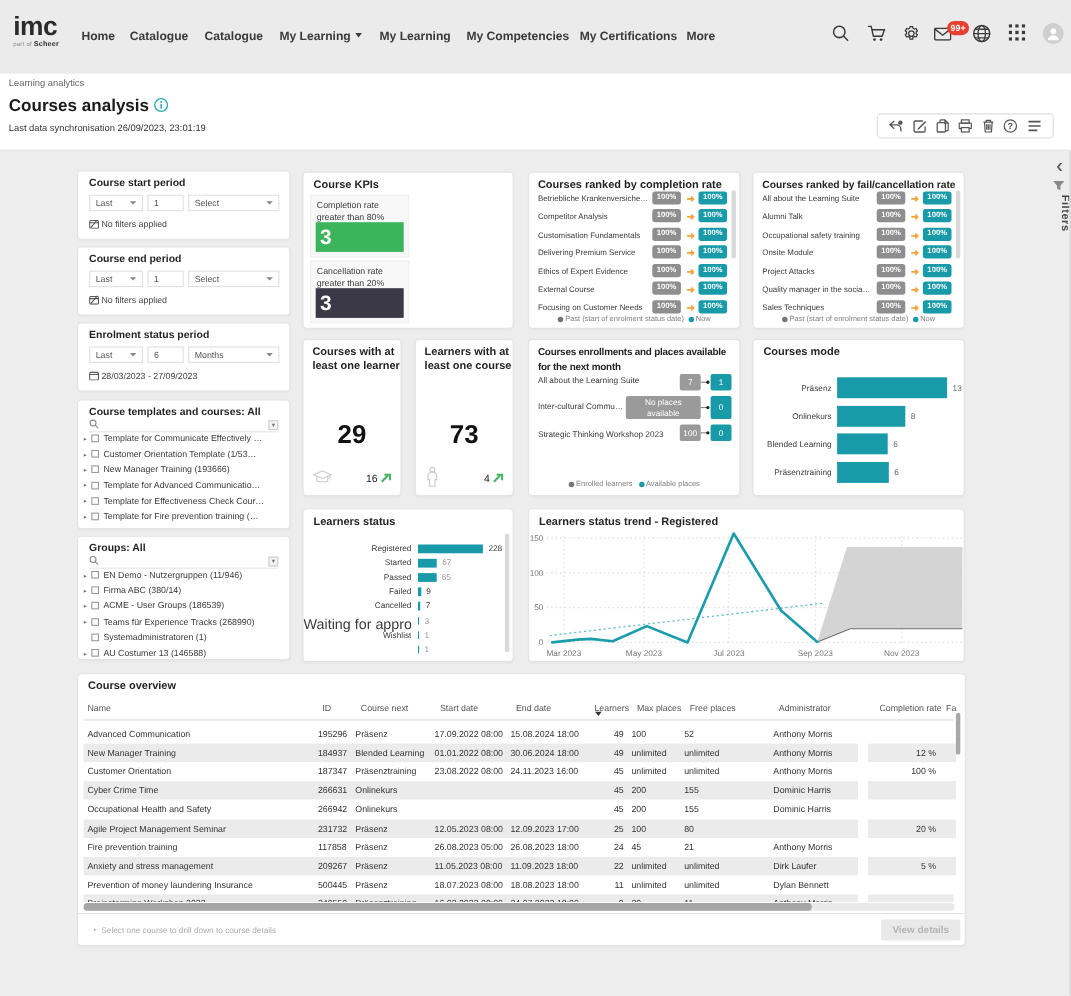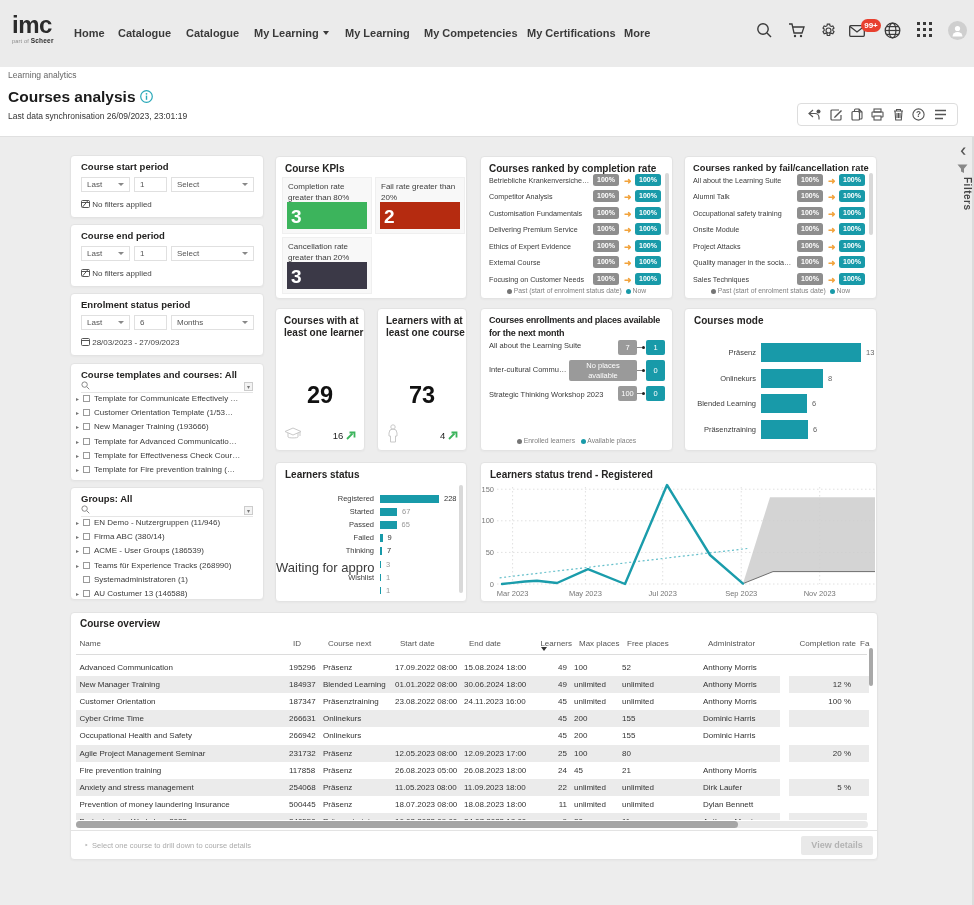--- a/index.html
+++ b/index.html
@@ -227,24 +227,20 @@
     <div class="titem"><span class="tw" style="visibility:hidden;">▸</span><span class="cb"></span>Systemadministratoren (1)</div>
     <div class="titem"><span class="tw">▸</span><span class="cb"></span>AU Costumer 13 (146588)</div>
   </div>
 </div>
 
 <div class="card" style="left:275px; top:156px; width:192px; height:143px;">
   <div class="ctitle" style="position:absolute; left:9px; top:6px;">Course KPIs</div>
   <div class="kpitile" style="left:6px; top:20px; width:90px; height:57px;">
     <div class="lbl">Completion rate greater than 80%</div>
     <div class="kpibar" style="background:#3cb45c;">3</div>
-  </div>
-  <div class="kpitile" style="left:99px; top:20px; width:90px; height:57px;">
-    <div class="lbl">Fail rate greater than 20%</div>
-    <div class="kpibar" style="background:#b52b10;">2</div>
   </div>
   <div class="kpitile" style="left:6px; top:80px; width:90px; height:57px;">
     <div class="lbl">Cancellation rate greater than 20%</div>
     <div class="kpibar" style="background:#3b3947;">3</div>
   </div>
 </div>
 
 <div class="card" id="rank1" style="left:480px; top:156px; width:193px; height:143px;">
   <div class="ctitle" style="position:absolute; left:8px; top:6px; white-space:nowrap;">Courses ranked by completion rate</div>
   <div class="rrow" style="top:17.5px;">
@@ -412,21 +408,21 @@
   <div style="position:absolute; left:168.0px; top:31.0px; font-size:7.5px; color:#333;">228</div>
   <div style="position:absolute; left:0px; top:44.1px; width:98px; text-align:right; font-size:7.5px; color:#3b3b3b; white-space:nowrap; overflow:hidden;">Started</div>
   <div style="position:absolute; left:104px; top:45.1px; width:17px; height:7.5px; background:#189aa9;"></div>
   <div style="position:absolute; left:126.0px; top:44.1px; font-size:7.5px; color:#999;">67</div>
   <div style="position:absolute; left:0px; top:57.2px; width:98px; text-align:right; font-size:7.5px; color:#3b3b3b; white-space:nowrap; overflow:hidden;">Passed</div>
   <div style="position:absolute; left:104px; top:58.2px; width:16.5px; height:7.5px; background:#189aa9;"></div>
   <div style="position:absolute; left:125.5px; top:57.2px; font-size:7.5px; color:#999;">65</div>
   <div style="position:absolute; left:0px; top:70.3px; width:98px; text-align:right; font-size:7.5px; color:#3b3b3b; white-space:nowrap; overflow:hidden;">Failed</div>
   <div style="position:absolute; left:104px; top:71.3px; width:2.5px; height:7.5px; background:#189aa9;"></div>
   <div style="position:absolute; left:111.5px; top:70.3px; font-size:7.5px; color:#333;">9</div>
-  <div style="position:absolute; left:0px; top:83.4px; width:98px; text-align:right; font-size:7.5px; color:#3b3b3b; white-space:nowrap; overflow:hidden;">Thinking</div>
+  <div style="position:absolute; left:0px; top:83.4px; width:98px; text-align:right; font-size:7.5px; color:#3b3b3b; white-space:nowrap; overflow:hidden;">Cancelled</div>
   <div style="position:absolute; left:104px; top:84.4px; width:2px; height:7.5px; background:#189aa9;"></div>
   <div style="position:absolute; left:111.0px; top:83.4px; font-size:7.5px; color:#333;">7</div>
   <div style="position:absolute; left:0px; top:96.5px; width:98px; text-align:right; font-size:13px; color:#3b3b3b; white-space:nowrap; overflow:hidden;">Waiting for approval</div>
   <div style="position:absolute; left:104px; top:97.5px; width:1px; height:7.5px; background:#189aa9;"></div>
   <div style="position:absolute; left:110.0px; top:96.5px; font-size:7.5px; color:#999;">3</div>
   <div style="position:absolute; left:0px; top:109.6px; width:98px; text-align:right; font-size:7.5px; color:#3b3b3b; white-space:nowrap; overflow:hidden;">Wishlist</div>
   <div style="position:absolute; left:104px; top:110.6px; width:1px; height:7.5px; background:#189aa9;"></div>
   <div style="position:absolute; left:110.0px; top:109.6px; font-size:7.5px; color:#999;">1</div>
   <div style="position:absolute; left:0px; top:122.7px; width:98px; text-align:right; font-size:7.5px; color:#3b3b3b; white-space:nowrap; overflow:hidden;margin-top:45px;">Reserved on participant…</div>
   <div style="position:absolute; left:104px; top:123.7px; width:1px; height:7.5px; background:#189aa9;"></div>
@@ -579,21 +575,21 @@
       <span class="tc" style="left:462px; width:34px; text-align:right;">24</span>
       <span class="tc" style="left:503px;">45</span>
       <span class="tc" style="left:551px;">21</span>
       <span class="tc" style="left:632px;">Anthony Morris</span>
 
     </div>
     <div style="position:absolute; left:0; right:10px; top:165.9px; height:17.2px; font-size:8px; color:#333;">
       <span style="position:absolute; left:5px; top:0; width:704px; height:17.2px; background:#ebebeb;"></span>
       <span style="position:absolute; left:717.5px; top:0; width:80px; height:17.2px; background:#ebebeb;"></span>
       <span class="tc" style="left:8.5px;">Anxiety and stress management</span>
-      <span class="tc" style="left:218px;">254068</span>
+      <span class="tc" style="left:218px;">209267</span>
       <span class="tc" style="left:252px;">Präsenz</span>
       <span class="tc" style="left:324px;">11.05.2023 08:00</span>
       <span class="tc" style="left:393px;">11.09.2023 18:00</span>
       <span class="tc" style="left:462px; width:34px; text-align:right;">22</span>
       <span class="tc" style="left:503px;">unlimited</span>
       <span class="tc" style="left:551px;">unlimited</span>
       <span class="tc" style="left:632px;">Dirk Laufer</span>
       <span class="tc" style="left:712px; width:68px; text-align:right;">5 %</span>
     </div>
     <div style="position:absolute; left:0; right:10px; top:183.1px; height:17.2px; font-size:8px; color:#333;">

